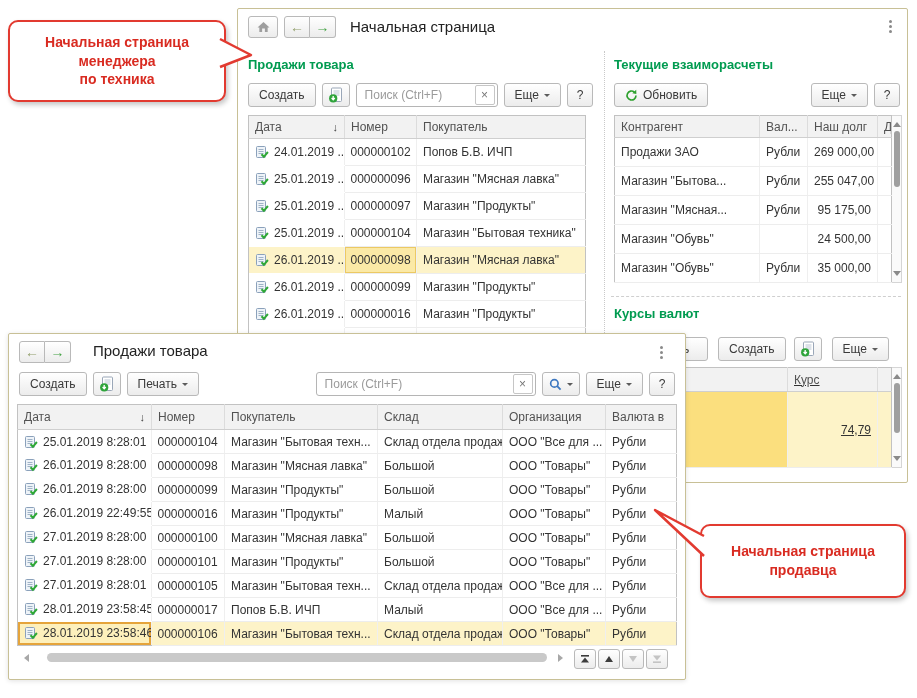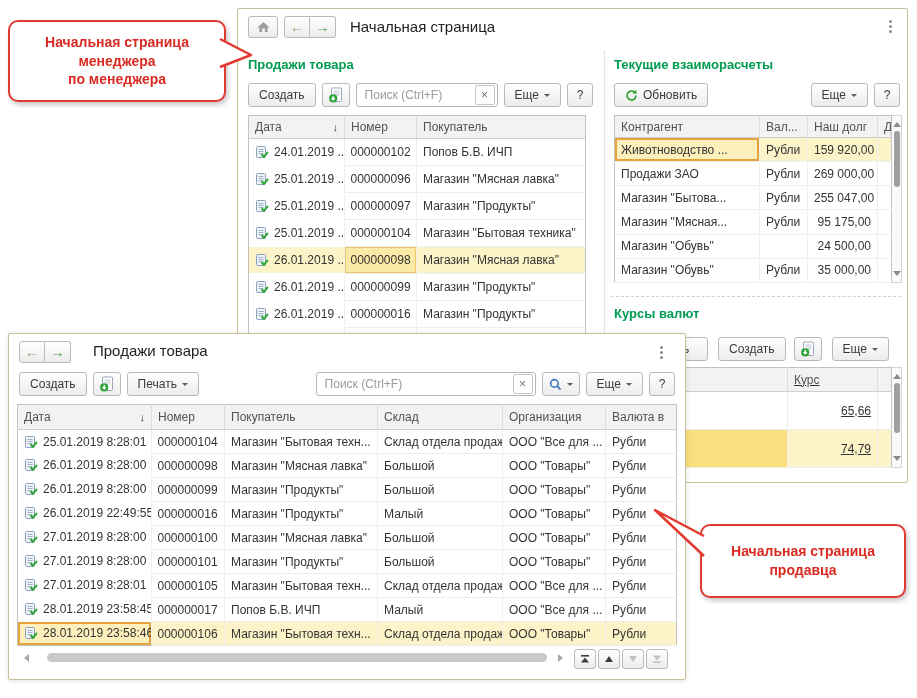--- a/index.html
+++ b/index.html
@@ -283,26 +283,20 @@
           </colgroup>
         <thead>
             <tr>
           <th>Контрагент</th>
           <th>Вал...</th>
           <th>Наш долг</th>
           <th>Д</th>
         </tr>
           </thead>
         <tbody>
-            <tr class="row-sel">
-              <td class="focus-strong">Животноводство ...</td>
-              <td>Рубли</td>
-              <td class="right">159 920,00</td>
-              <td></td>
-            </tr>
             <tr>
               <td>Продажи ЗАО</td>
               <td>Рубли</td>
               <td class="right">269 000,00</td>
               <td></td>
             </tr>
             <tr>
               <td>Магазин "Бытова...</td>
               <td>Рубли</td>
               <td class="right">255 047,00</td>
@@ -363,25 +357,20 @@
             <col>
           </colgroup>
         <thead>
             <tr>
           <th></th>
           <th>Курс</th>
           <th></th>
         </tr>
           </thead>
         <tbody>
-            <tr>
-              <td></td>
-              <td class="right">65,66</td>
-              <td></td>
-            </tr>
             <tr class="row-sel">
               <td class="sel-strong"></td>
               <td class="right">74,79</td>
               <td></td>
             </tr>
           </tbody>
       </table>
       <div class="vscroll">
         <span class="tri tri-up-s"></span>
         <span class="vthumb" style="height:50px;margin-top:4px;"></span>
@@ -646,21 +635,21 @@
               <rect x="1" y="7.4" width="8" height="1.6" fill="#c4c4c4"></rect>
             </svg>
           </span>
       </button>
     </div>
   </section>
 
   <div class="callout" style="left:8px;top:20px;width:214px;height:78px;">
     <span>Начальная страница</span>
     <span>менеджера</span>
-    <span>по менеджера</span>
+    <span>по техника</span>
   </div>
   <svg class="tail" style="left:218px;top:34px;" width="36" height="38">
     <path d="M2 5 L33 21 L2 33" fill="#ffffff" stroke="#e23a30" stroke-width="2.5" stroke-linejoin="round"></path>
   </svg>
 
   <div class="callout" style="left:700px;top:524px;width:202px;height:70px;">
     <span>Начальная страница</span>
     <span>продавца</span>
   </div>
   <svg class="tail" style="left:650px;top:502px;" width="56" height="60">

